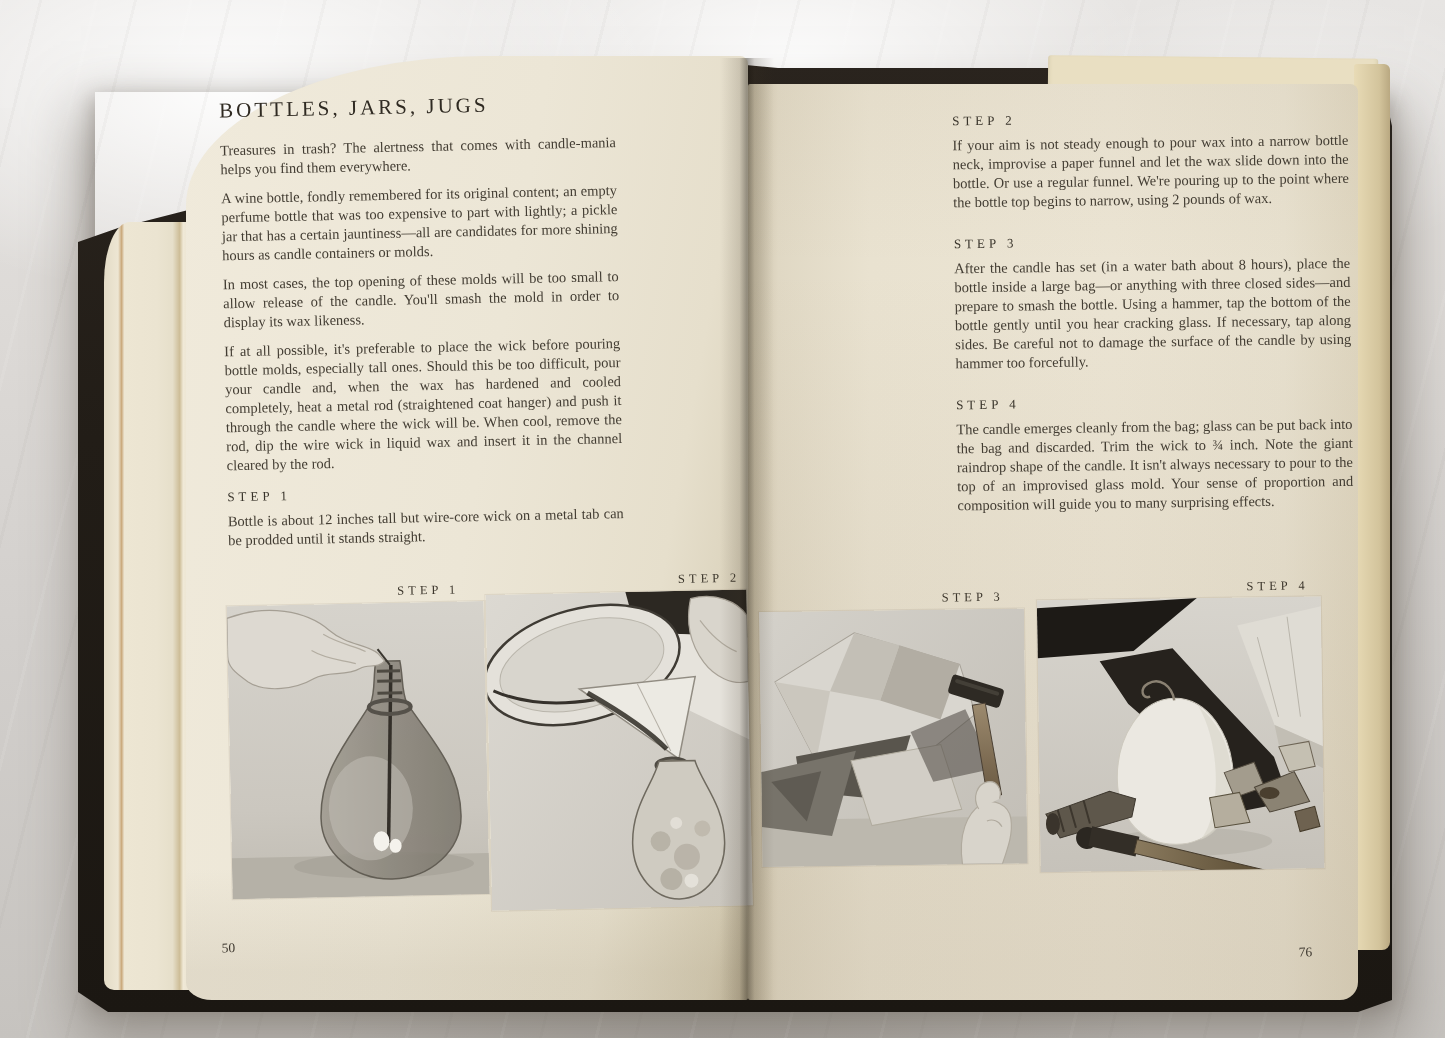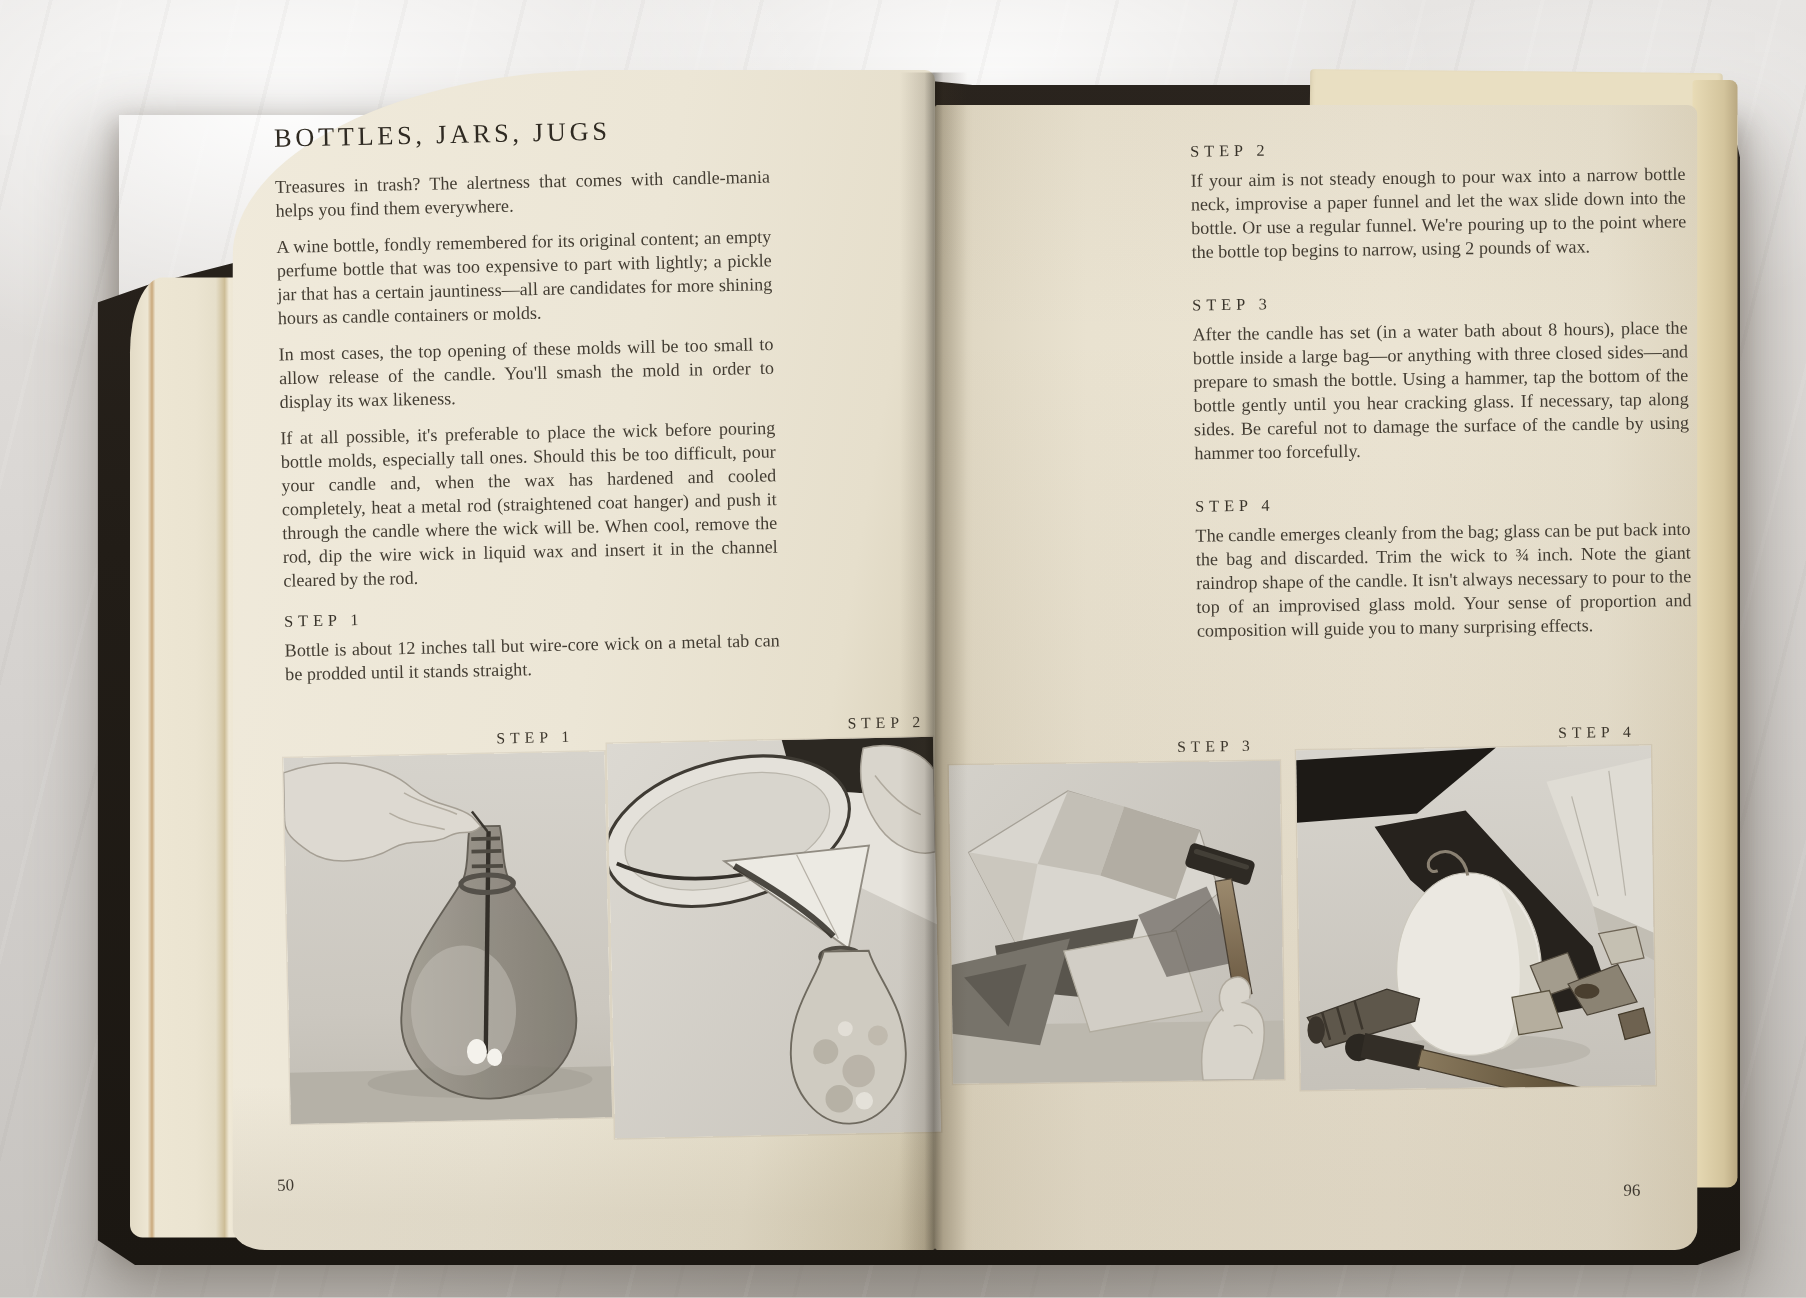--- a/index.html
+++ b/index.html
@@ -238,17 +238,17 @@
         <ellipse cx="230" cy="196" rx="10" ry="6" fill="#4a3f2f"></ellipse>
         <polygon points="255,215 275,210 280,230 260,235" fill="#6e6250" stroke="#453b2a" stroke-width="1"></polygon>
         <g transform="rotate(6 100 250)">
           <circle cx="46" cy="244" r="11" fill="#2b2721"></circle>
           <polygon points="50,232 98,238 96,258 48,252" fill="#332e27"></polygon>
           <polygon points="96,241 240,262 238,276 94,255" fill="url(#wood4)" stroke="#453b2c" stroke-width="1"></polygon>
         </g>
       </svg>
     </div>
 
-    <div class="page-num num-right">96</div>
+    <div class="page-num num-right">76</div>
   </div>
 
   <div class="gutter-shadow"></div>
 </div>
 
 </body></html>

